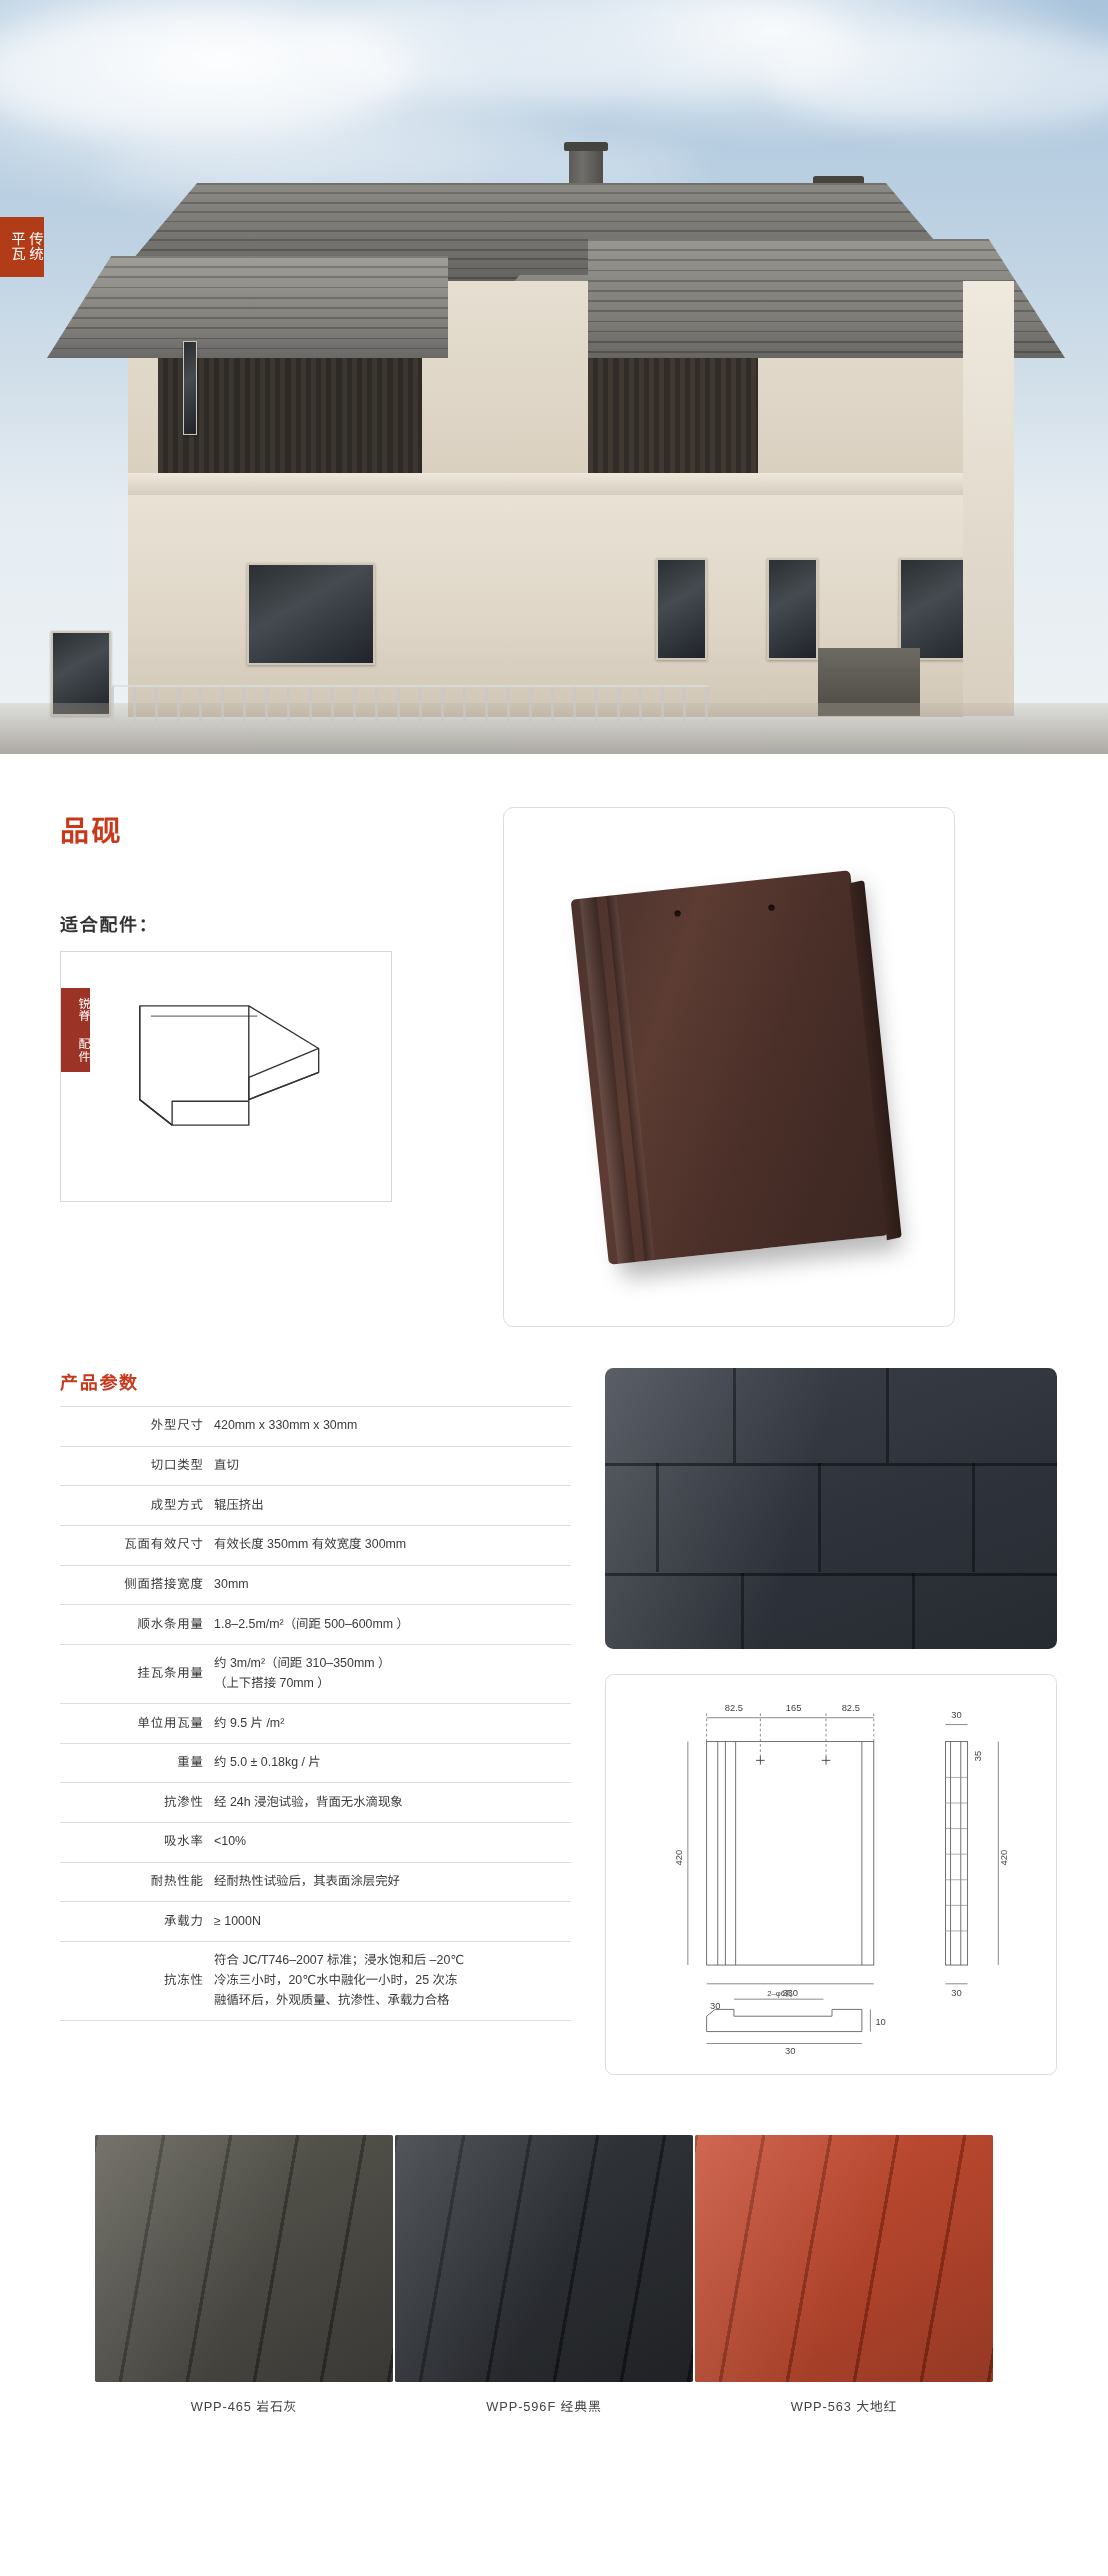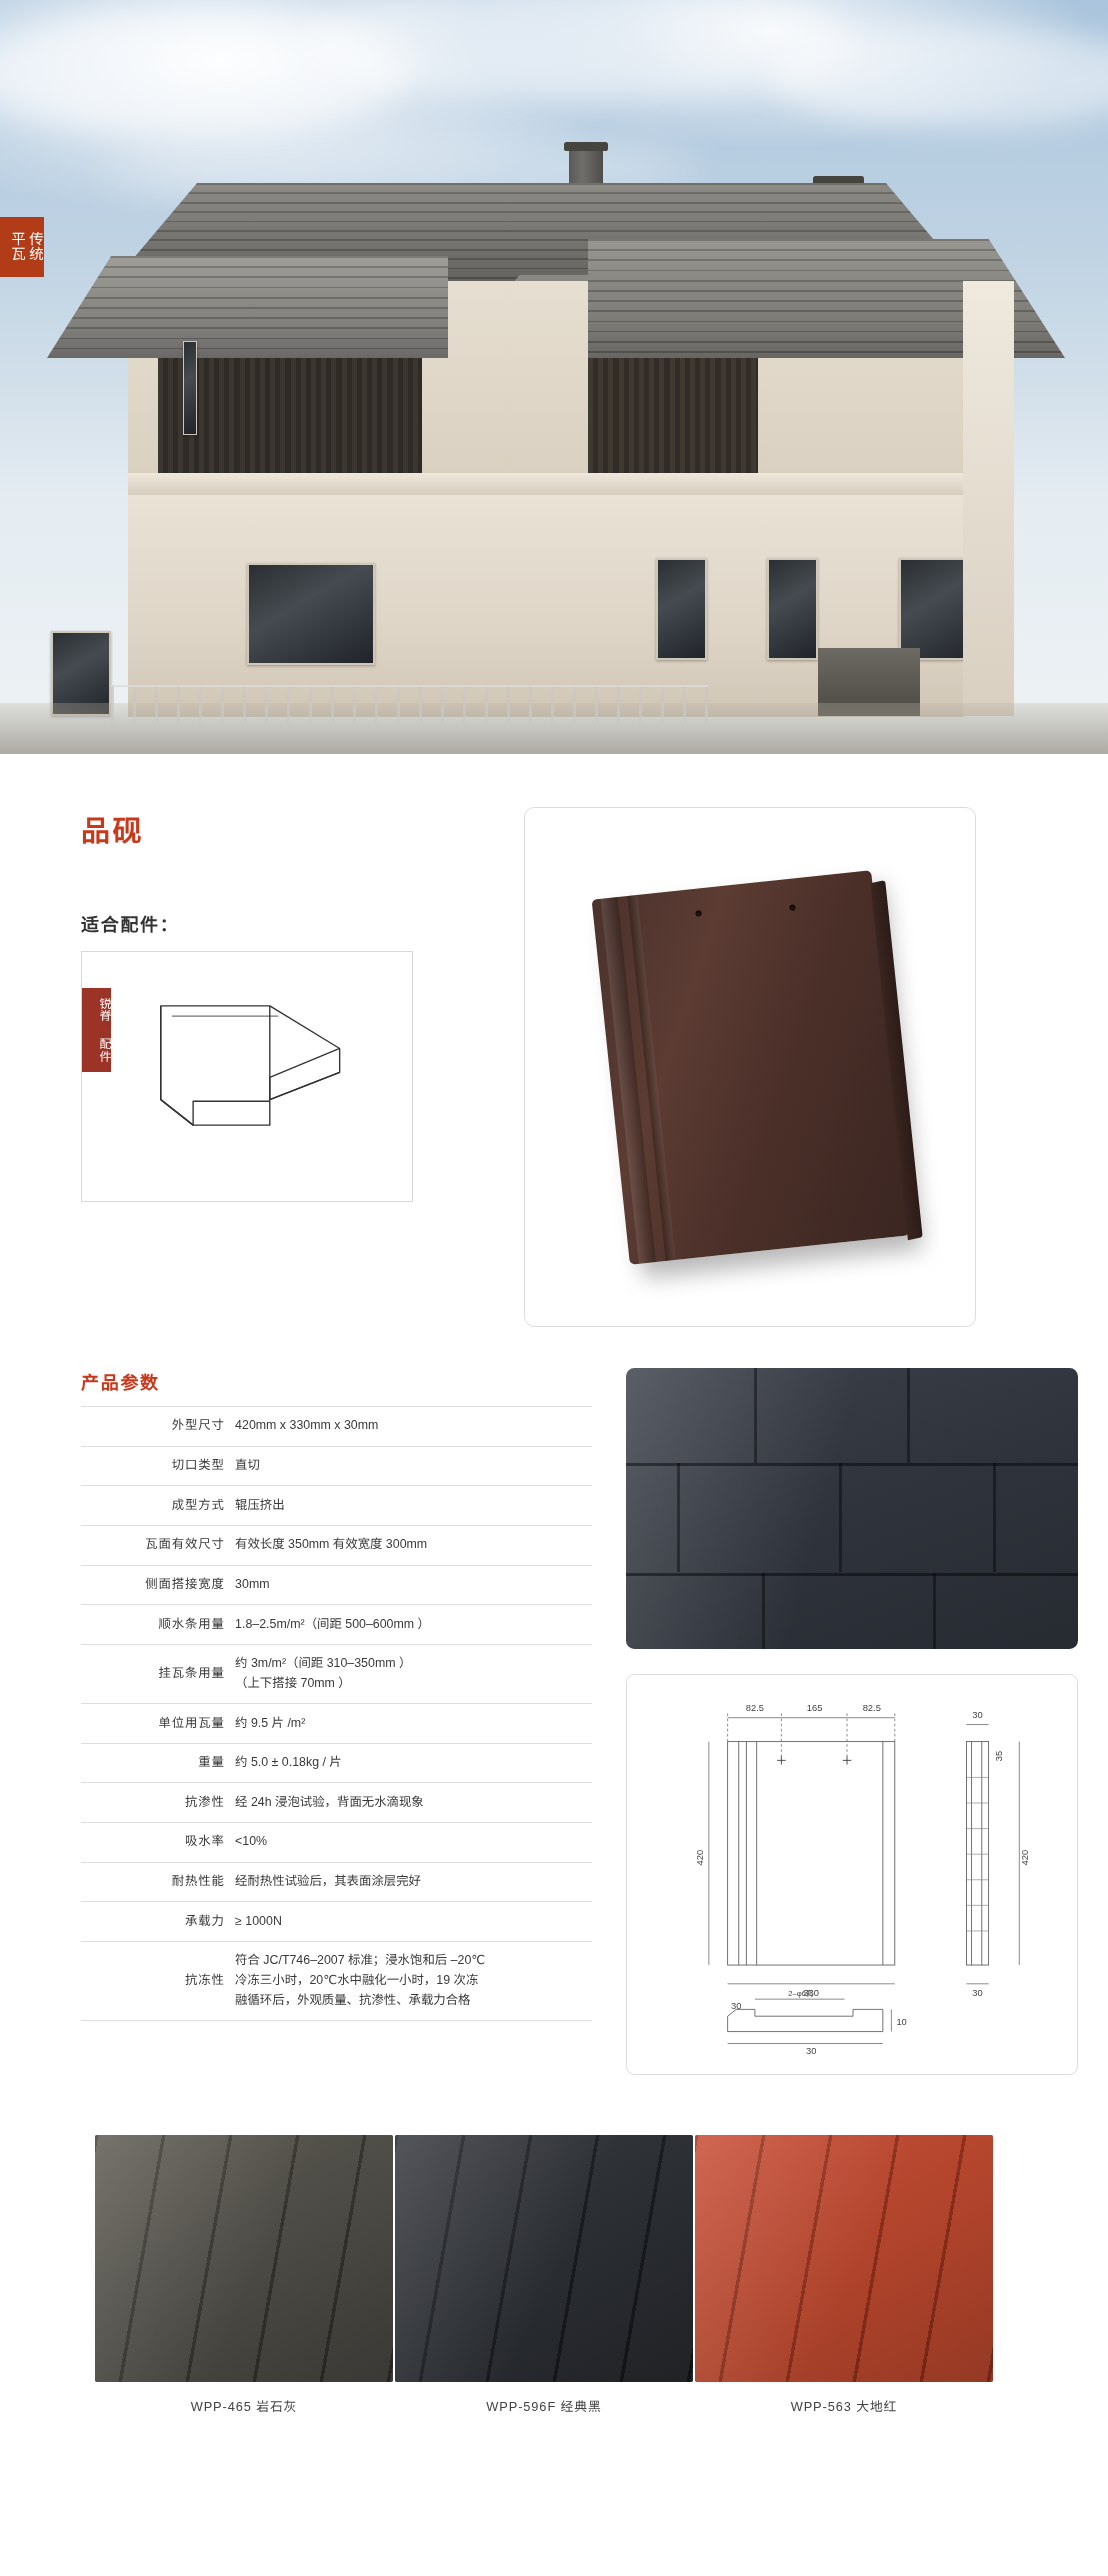--- a/index.html
+++ b/index.html
@@ -111,21 +111,21 @@
     position:absolute; left:0; top:217px;
     width:44px; padding:13.6px 0 15.3px;
     background:#b23c17;
     color:#fff; font-size:14.5px; line-height:1.25; letter-spacing:0.9px;
     text-align:center; writing-mode:vertical-rl; text-orientation:upright;
     height:auto;
   }
   .hero-tag span { display:block; }
 
   
-  .content { padding:0 81px; }
+  .content { padding:0 60px; }
   .intro { display:flex; gap:34px; padding-top:53px; }
   .intro-left { width:409px; }
   .title-cn {
     font-size:29px; color:#c8381b; font-weight:bold; letter-spacing:2.6px;
     margin:0 0 22px 0;
   }
   .intro-p { font-size:14px; line-height:2.05; color:#4a4a4a; letter-spacing:0.4px; margin:0; }
 
   .sub-title {
     font-size:18px; font-weight:bold; color:#333; letter-spacing:1.7px;
@@ -352,21 +352,21 @@
                 <td class="k">耐热性能</td>
                 <td class="v">经耐热性试验后，其表面涂层完好</td>
               </tr>
             <tr>
                 <td class="k">承载力</td>
                 <td class="v">≥ 1000N</td>
               </tr>
             <tr>
                 <td class="k">抗冻性</td>
                 <td class="v" style="white-space:pre-line;">符合 JC/T746–2007 标准；浸水饱和后 –20℃
-冷冻三小时，20℃水中融化一小时，19 次冻
+冷冻三小时，20℃水中融化一小时，25 次冻
 融循环后，外观质量、抗渗性、承载力合格</td>
               </tr>
           </tbody>
         </table>
       </div>
 
       <div class="params-right">
         <div class="photo-dark">
           <div class="pd-shine"></div>
           <div class="pd-row" style="top:95px;"></div>

